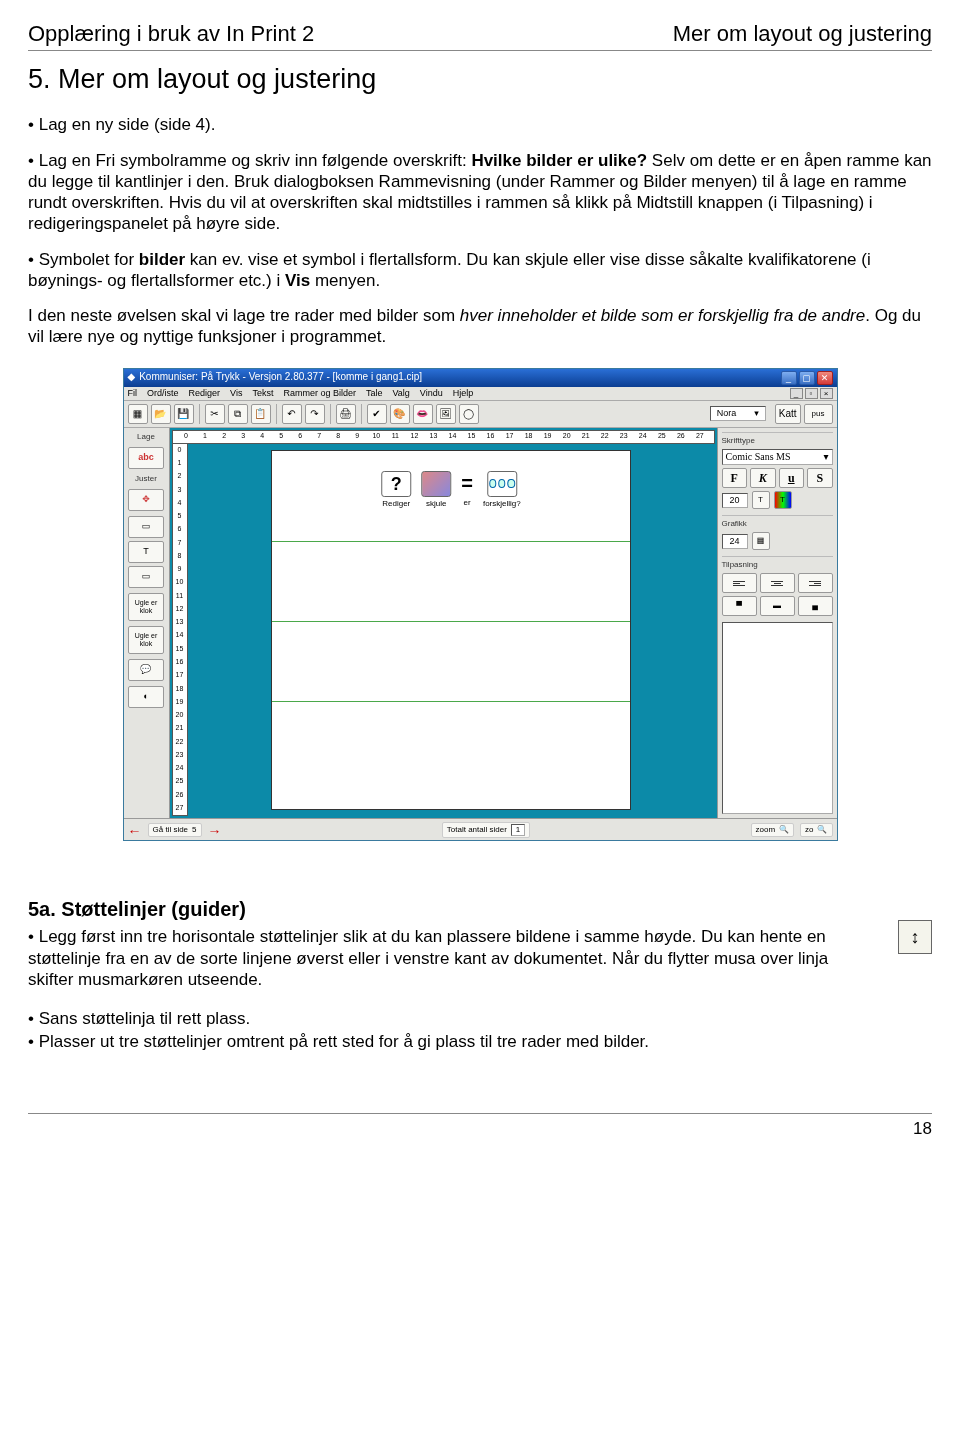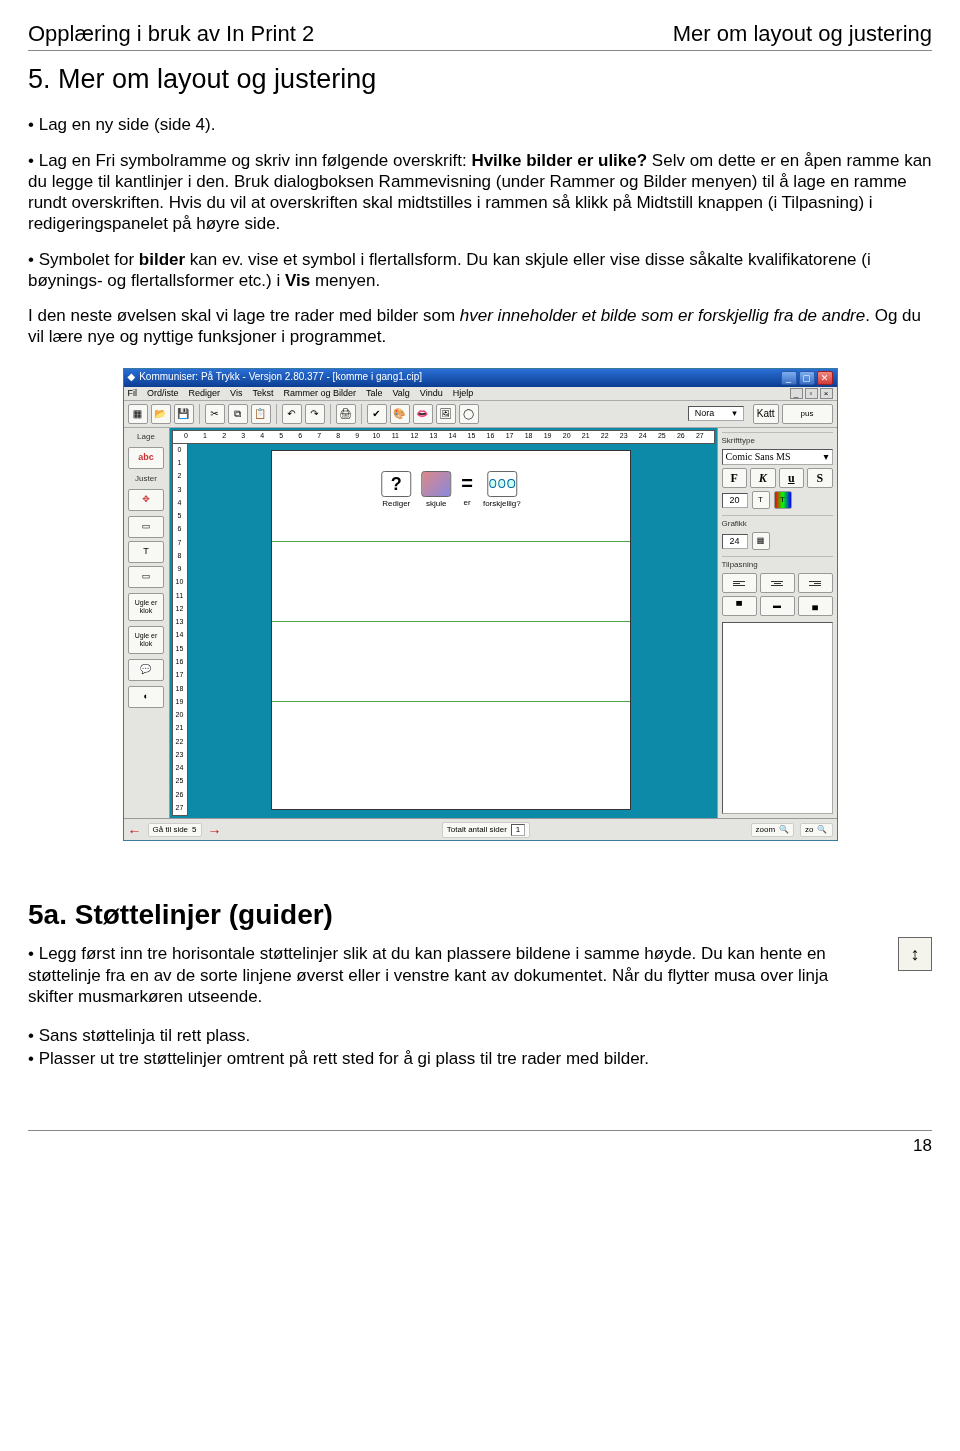--- a/index.html
+++ b/index.html
@@ -29,24 +29,24 @@
   .bullet {
     margin-bottom: 14px;
   }
   .bullet::before {
     content: "• ";
   }
   .para {
     margin-bottom: 14px;
   }
   h2.subsection-title {
-    font-size: 28px;
+    font-size: 20px;
     font-weight: bold;
     margin-top: 56px;
-    margin-bottom: 11px;
+    margin-bottom: 4px;
   }
   .bold { font-weight: bold; }
   .italic { font-style: italic; }
 
   
   .app-window {
     width: 715px;
     margin: 20px auto 8px auto;
     border: 1px solid #3a7a9e;
     background: #0c8aa8;
@@ -322,21 +322,21 @@
     <div class="tb-icon">🎨</div>
     <div class="tb-icon">👄</div>
     <div class="tb-icon">🖼</div>
     <div class="tb-icon">◯</div>
     <div class="nora-box">
       <span>Nora</span>
       <span>▾</span>
     </div>
     <div class="tb-end">
       <div class="tb-icon" style="width:auto;padding:0 3px;font-size:10px;">Katt</div>
-      <div class="tb-icon" style="width:auto;padding:0 18px;font-size:8px;">pus</div>
+      <div class="tb-icon" style="width:auto;padding:0 7px;font-size:8px;">pus</div>
     </div>
   </div>
 
   <div class="app-body">
 
     <div class="left-panel">
       <div class="lp-label">Lage</div>
       <div class="lp-btn small" style="color:#c33;font-weight:bold;">abc</div>
       <div class="lp-label">Juster</div>
       <div class="lp-btn small">

